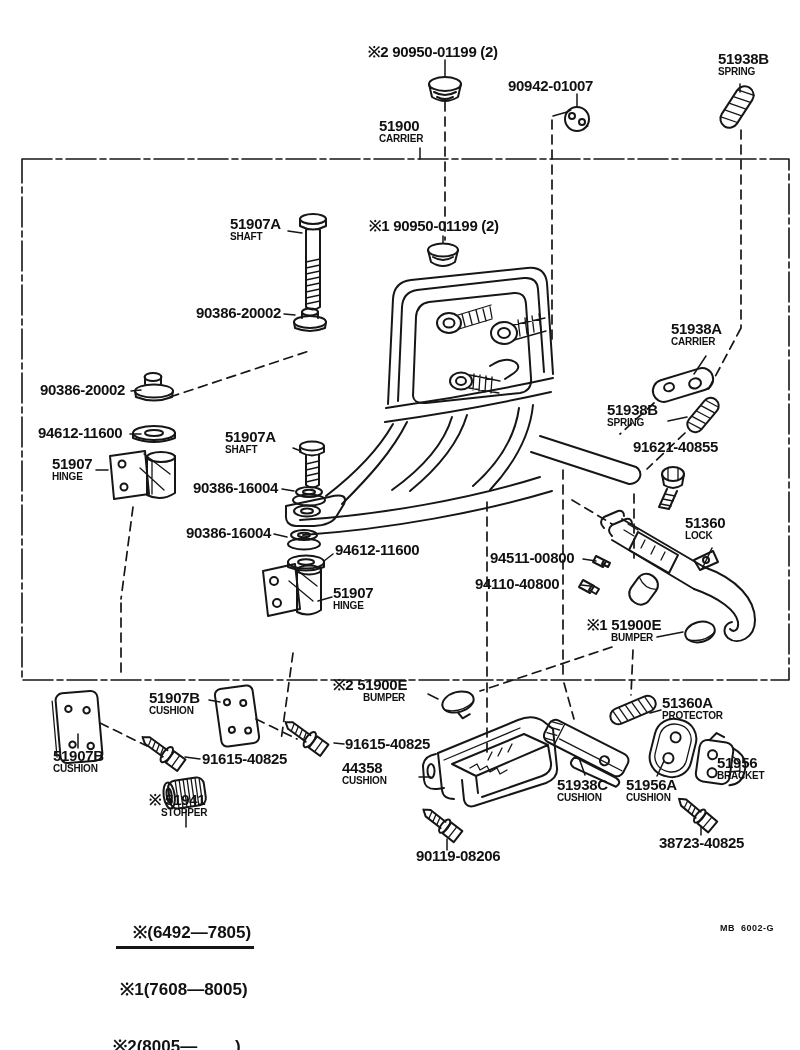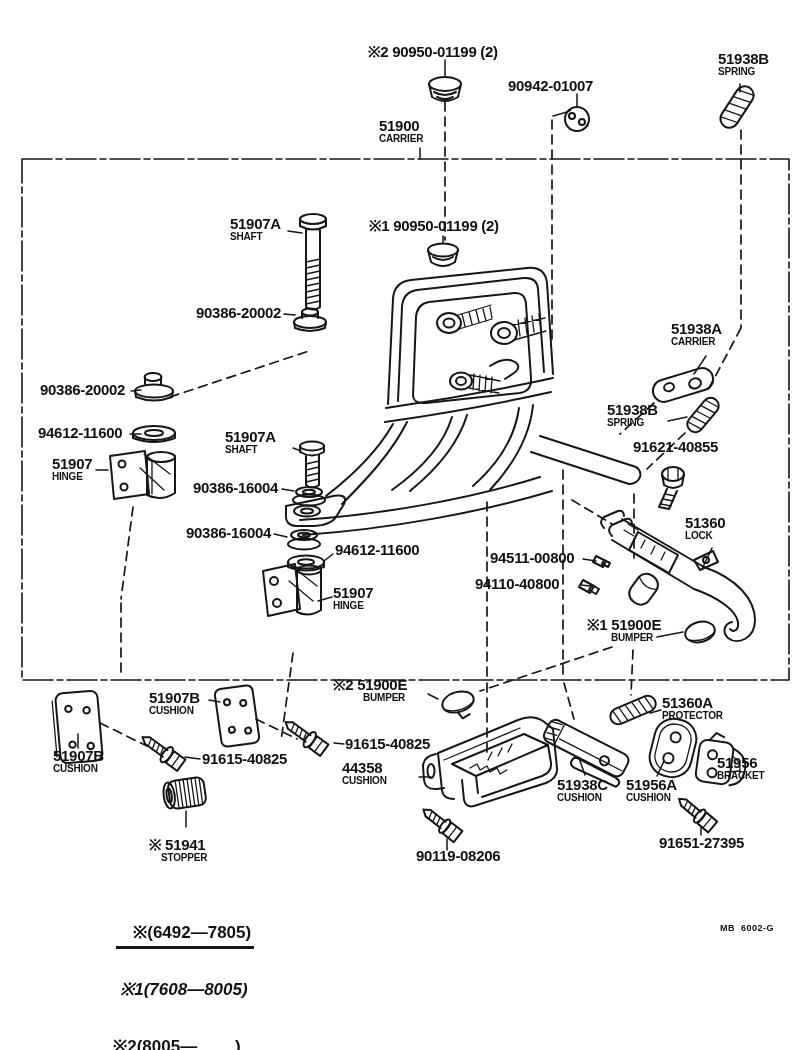--- a/index.html
+++ b/index.html
@@ -9,21 +9,21 @@
   svg *{stroke:#161616;fill:none;stroke-width:2;stroke-linecap:round;stroke-linejoin:round;}
   svg .thin{stroke-width:1.3;}
   svg .dash{stroke-width:1.7;stroke-dasharray:9 6;}
   svg .lead{stroke-width:1.5;}
   svg .boxline{stroke-width:1.6;stroke-dasharray:30 4 6 4;}
   .label{position:absolute;display:flex;flex-direction:column;line-height:1.04;white-space:pre;}
   .part{font-size:15px;font-weight:bold;letter-spacing:-0.3px;}
   .name{font-size:10px;font-weight:bold;letter-spacing:-0.2px;}
   .legend{position:absolute;left:113px;top:885px;font-size:17px;font-weight:bold;line-height:1.12;white-space:pre;}
   .legend .l1{padding-left:20px;}
-  .legend .l2{padding-left:7px;font-style:italic;}
+  .legend .l2{padding-left:7px;}
   .legend-underline{position:absolute;left:116px;top:946px;width:138px;height:3px;background:#161616;}
   .code{position:absolute;left:720px;top:923px;font-size:9px;font-weight:bold;letter-spacing:0.5px;white-space:pre;}
 </style>
 </head>
 <body>
 
 <div class="stage">
 
 <svg width="800" height="1050" viewBox="0 0 800 1050">
 
@@ -333,30 +333,30 @@
   <div class="label" style="left:671px;top:321px"><span class="part">51938A</span><span class="name">CARRIER</span></div>
   <div class="label" style="left:607px;top:402px"><span class="part">51938B</span><span class="name">SPRING</span></div>
   <div class="label" style="left:633px;top:439px"><span class="part">91621-40855</span></div>
   <div class="label" style="left:685px;top:515px"><span class="part">51360</span><span class="name">LOCK</span></div>
   <div class="label" style="left:490px;top:550px"><span class="part">94511-00800</span></div>
   <div class="label" style="left:475px;top:576px"><span class="part">94110-40800</span></div>
   <div class="label" style="left:587px;top:617px"><span class="part">※1 51900E</span><span class="name" style="margin-left:24px">BUMPER</span></div>
   <div class="label" style="left:149px;top:690px"><span class="part">51907B</span><span class="name">CUSHION</span></div>
   <div class="label" style="left:53px;top:748px"><span class="part">51907B</span><span class="name">CUSHION</span></div>
   <div class="label" style="left:202px;top:751px"><span class="part">91615-40825</span></div>
-  <div class="label" style="left:149px;top:837px"><span class="part">※ 51941</span><span class="name" style="margin-left:12px">STOPPER</span></div>
+  <div class="label" style="left:149px;top:792px"><span class="part">※ 51941</span><span class="name" style="margin-left:12px">STOPPER</span></div>
   <div class="label" style="left:333px;top:677px"><span class="part">※2 51900E</span><span class="name" style="margin-left:30px">BUMPER</span></div>
   <div class="label" style="left:345px;top:736px"><span class="part">91615-40825</span></div>
   <div class="label" style="left:342px;top:760px"><span class="part">44358</span><span class="name">CUSHION</span></div>
   <div class="label" style="left:416px;top:848px"><span class="part">90119-08206</span></div>
   <div class="label" style="left:662px;top:695px"><span class="part">51360A</span><span class="name">PROTECTOR</span></div>
   <div class="label" style="left:557px;top:777px"><span class="part">51938C</span><span class="name">CUSHION</span></div>
   <div class="label" style="left:626px;top:777px"><span class="part">51956A</span><span class="name">CUSHION</span></div>
   <div class="label" style="left:717px;top:755px"><span class="part">51956</span><span class="name">BRACKET</span></div>
-  <div class="label" style="left:659px;top:835px"><span class="part">91651-27395</span></div>
+  <div class="label" style="left:659px;top:835px"><span class="part">38723-40825</span></div>
 
   <div class="legend">
     <div class="l1">※(6492—7805)</div>
     <div class="l2">※1(7608—8005)</div>
     <div class="l3">※2(8005—        )</div>
   </div>
   <div class="legend-underline"></div>
 
   <div class="code">MB  6002-G</div>
 

